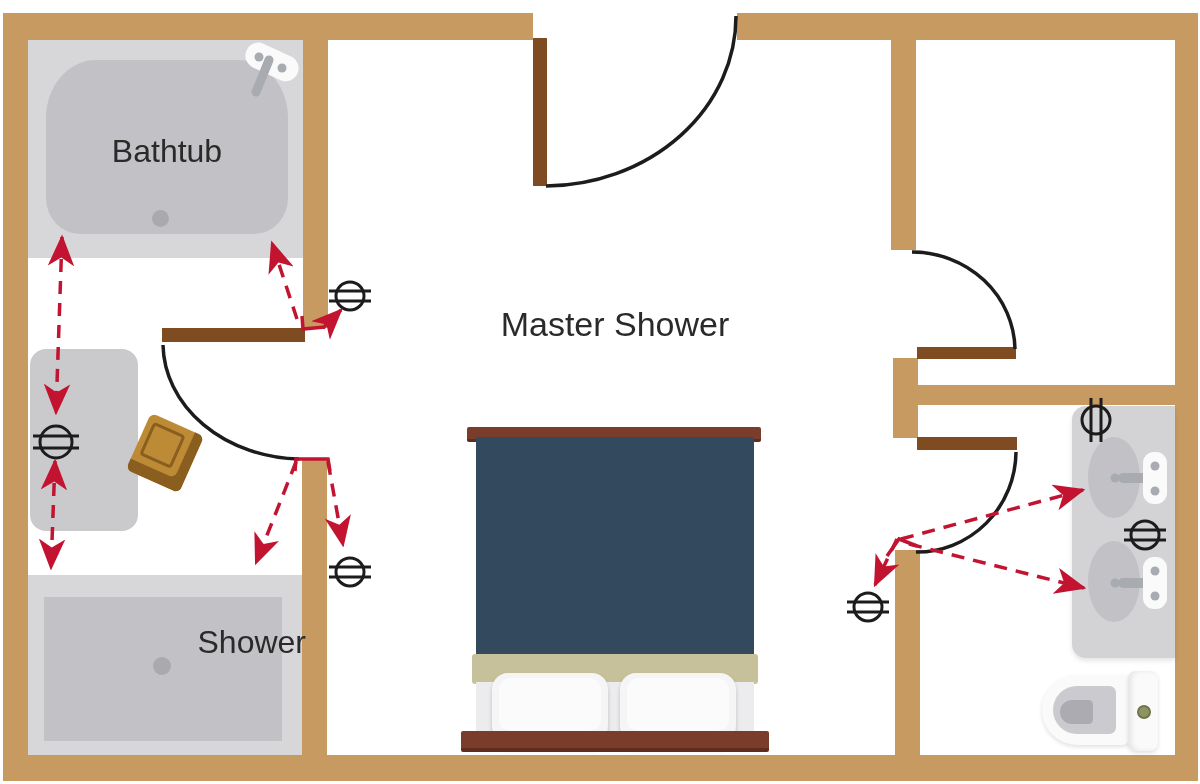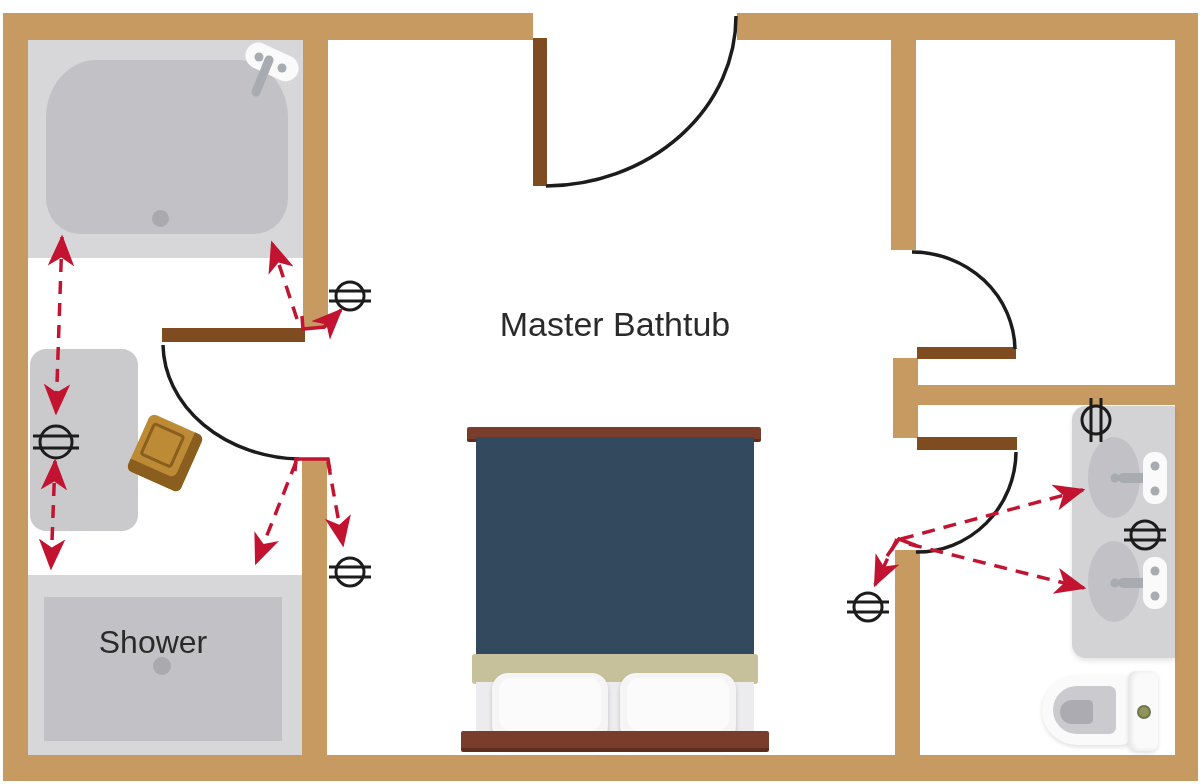--- a/index.html
+++ b/index.html
@@ -59,35 +59,36 @@
   <div class="wall" style="left:895px;top:550px;width:25px;height:205px;"></div>
 
   <div class="door" style="left:533px;top:38px;width:14px;height:148px;"></div>
   <div class="door" style="left:162px;top:328px;width:143px;height:14px;"></div>
   <div class="door" style="left:917px;top:347px;width:99px;height:12px;"></div>
   <div class="door" style="left:917px;top:437px;width:100px;height:13px;"></div>
 
   <div class="abs gray-platform" style="left:28px;top:40px;width:275px;height:218px;"></div>
   <div class="abs tub" style="left:46px;top:60px;width:242px;height:174px;"></div>
   <div class="abs drain" style="left:152px;top:210px;width:17px;height:17px;"></div>
+  <div class="label room-label" style="left:46px;top:133px;width:242px;">Bathtub</div>
 
   <div class="abs vanity" style="left:30px;top:349px;width:108px;height:182px;"></div>
 
   <div class="abs basket" style="left:136px;top:422px;width:58px;height:62px;">
     <div class="basket-inner"></div>
   </div>
 
   <div class="abs gray-platform" style="left:28px;top:575px;width:274px;height:180px;"></div>
   <div class="abs shower-inner" style="left:44px;top:597px;width:238px;height:144px;"></div>
   <div class="abs drain" style="left:153px;top:657px;width:18px;height:18px;"></div>
-  <div class="label room-label" style="left:18px;top:622px;width:270px;line-height:41px;">
+  <div class="label room-label" style="left:36px;top:622px;width:270px;line-height:41px;text-align:right;">
     <div>Shower</div>
   </div>
 
-  <div class="label big-label" style="left:420px;top:305px;width:390px;">Master Bathtub</div>
+  <div class="label big-label" style="left:420px;top:305px;width:390px;">Master Shower</div>
 
   <div class="abs footboard" style="left:467px;top:427px;width:294px;height:12px;"></div>
   <div class="abs comforter" style="left:476px;top:437px;width:278px;height:222px;"></div>
   <div class="abs blanket" style="left:472px;top:654px;width:286px;height:30px;"></div>
   <div class="abs sheet" style="left:476px;top:682px;width:278px;height:69px;"></div>
   <div class="abs pillow" style="left:492px;top:673px;width:116px;height:74px;"></div>
   <div class="abs pillow" style="left:620px;top:673px;width:116px;height:74px;"></div>
   <div class="abs headboard" style="left:461px;top:731px;width:308px;height:17px;"></div>
 
   <div class="abs counter" style="left:1072px;top:406px;width:103px;height:252px;"></div>

